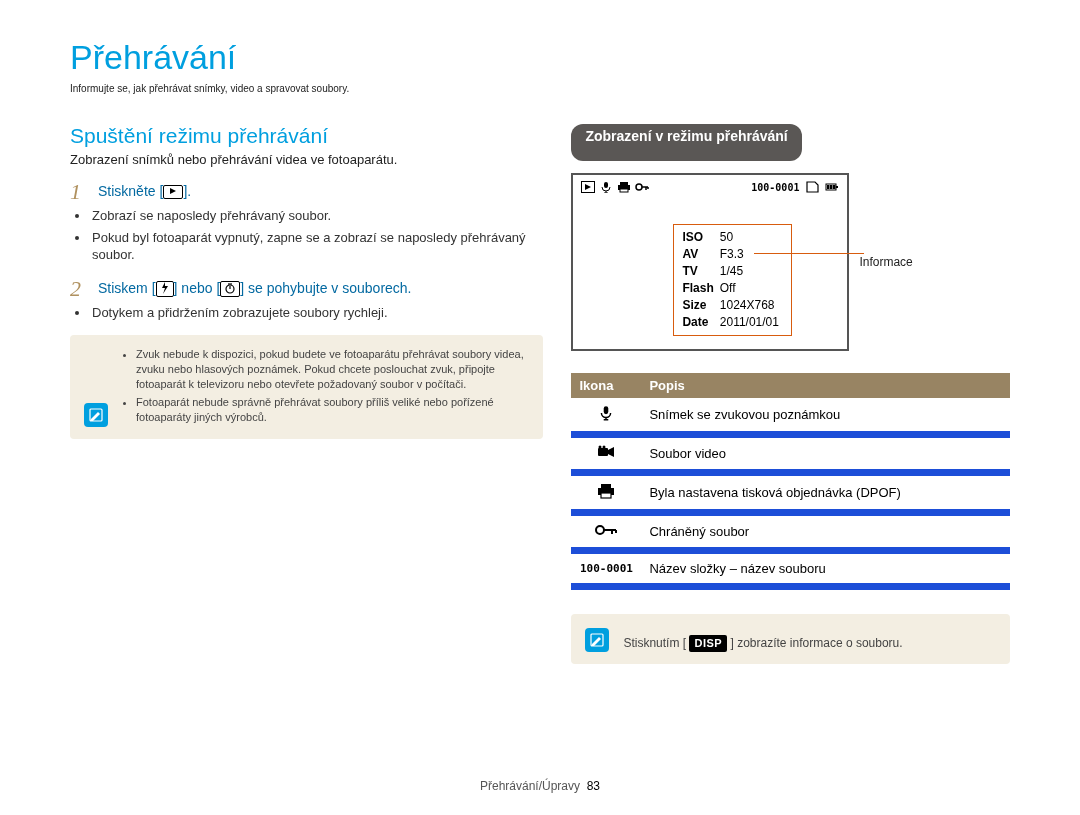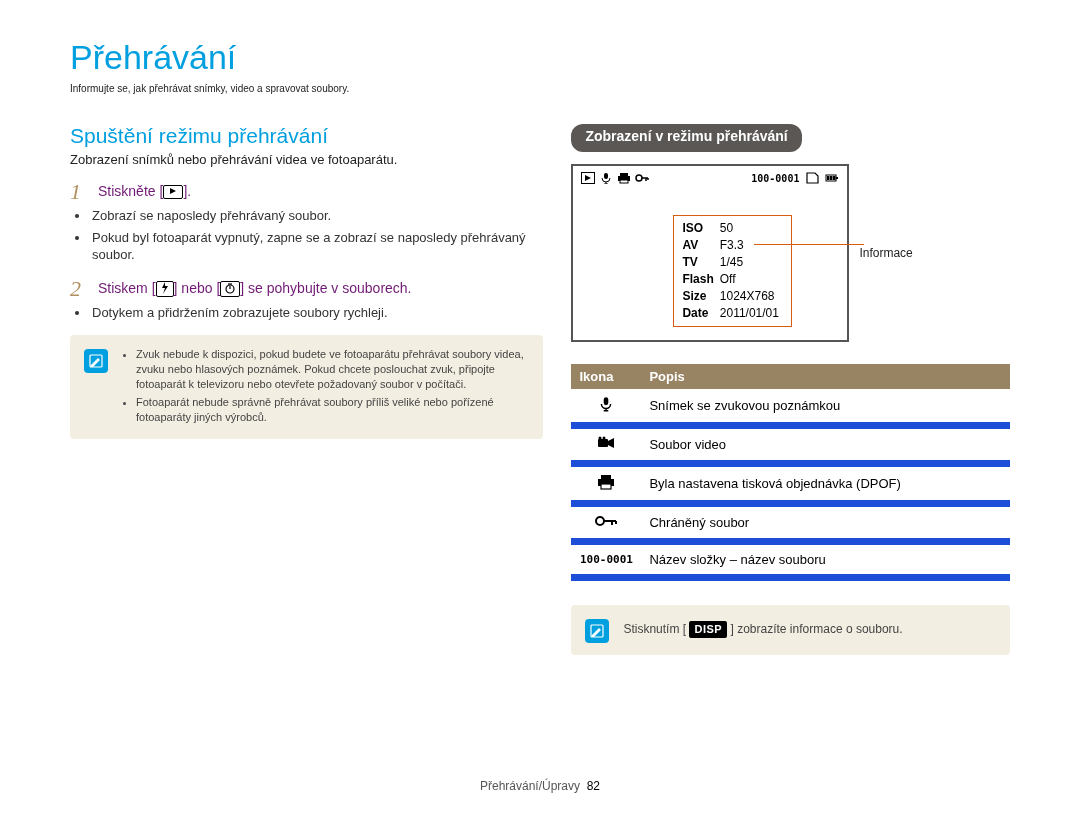--- a/index.html
+++ b/index.html
@@ -52,21 +52,21 @@
     font-size: 22px;
     font-style: italic;
     font-family: "Times New Roman", serif;
     width: 18px;
     flex-shrink: 0;
     text-align: left;
     line-height: 1;
   }
   .step-body {
     font-size: 14px;
-    color: #701a75;
+    color: #0369a1;
     padding-top: 2px;
   }
   .icon-box {
     display: inline-block;
     border: 1px solid #000;
     border-radius: 2px;
     padding: 0 3px;
     font-size: 11px;
     vertical-align: middle;
     line-height: 1.1;
@@ -82,21 +82,21 @@
     margin-bottom: 4px;
     line-height: 1.35;
     padding-left: 2px;
   }
   .note-box {
     background: #f3eee2;
     border-radius: 4px;
     padding: 12px 14px 12px 14px;
     display: flex;
     gap: 14px;
-    align-items: flex-start;
+    align-items: flex-end;
   }
   .note-icon {
     width: 24px;
     height: 24px;
     flex-shrink: 0;
     border-radius: 4px;
     background: #009FDF;
     display: flex;
     align-items: center;
     justify-content: center;
@@ -111,21 +111,21 @@
     line-height: 1.35;
   }
   .note-text ul { margin: 0; padding-left: 14px; }
   .note-text li { margin-bottom: 3px; }
   .pill-heading {
     display: inline-block;
     background: #5a5755;
     color: #fff;
     font-weight: bold;
     font-size: 14px;
-    padding: 4px 14px 8px 14px;
+    padding: 4px 14px 17px 14px;
     border-radius: 12px;
     margin-bottom: 12px;
   }
   .lcd-wrap {
     display: flex;
     align-items: center;
     gap: 10px;
   }
   .lcd {
     border: 2px solid #555;
@@ -404,14 +404,14 @@
           <span>Stisknutím [</span>
           <span class="disp-badge">DISP</span>
           <span>] zobrazíte informace o souboru.</span>
         </div>
       </div>
     </div>
   </div>
 </div>
 
 <div class="footer">
-  <span>Přehrávání/Úpravy</span>&nbsp;&nbsp;<span class="pg">82</span>
+  <span>Přehrávání/Úpravy</span>&nbsp;&nbsp;<span class="pg">83</span>
 </div>
 
 </body></html>

